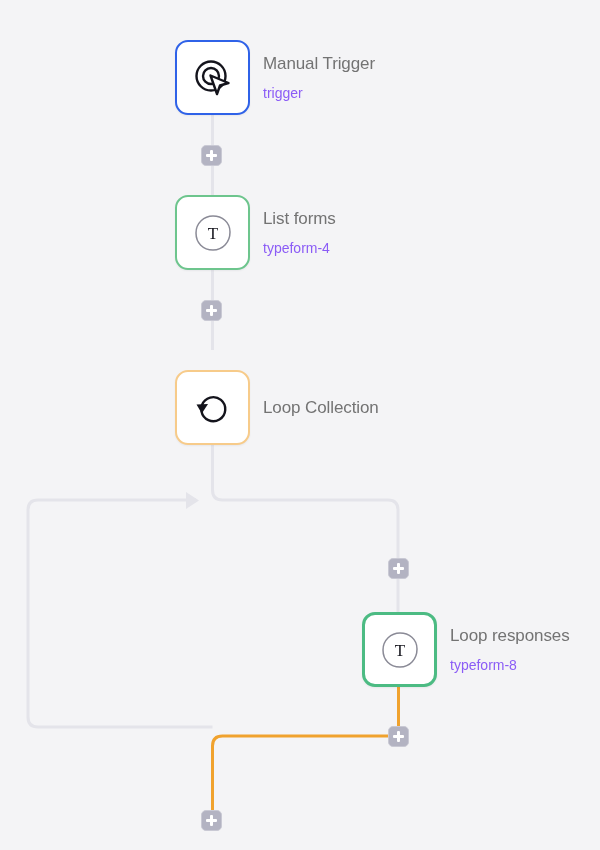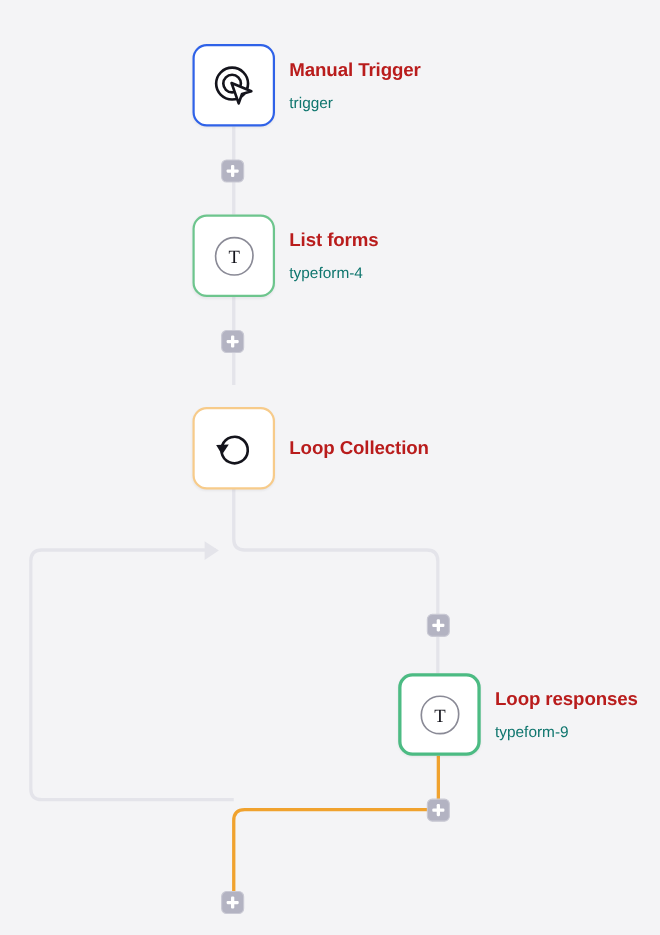--- a/index.html
+++ b/index.html
@@ -53,28 +53,28 @@
 
   .node-labels {
     margin-left: 13px;
     display: flex;
     flex-direction: column;
     justify-content: center;
     white-space: nowrap;
   }
   .node-title {
     font-size: 17px;
-    font-weight: bold;
-    color: #b91c1c;
+    font-weight: normal;
+    color: #737373;
     letter-spacing: -0.1px;
     line-height: 1.25;
   }
   .node-sub {
     font-size: 14px;
-    color: #0f766e;
+    color: #8b5cf6;
     margin-top: 11px;
     line-height: 1.25;
   }
   
   .plus-btn {
     position: absolute;
     width: 21px;
     height: 21px;
     box-sizing: border-box;
     border-radius: 5px;
@@ -161,21 +161,21 @@
 
   <div class="node" style="left:362px; top:612px;">
     <div class="node-box action-strong">
       <svg width="44" height="44" viewBox="0 0 44 44">
         <path d="M22,5 C31,5 39,11 39,21 C39,31 32,39 22,39 C12,39 5,32 5,22 C5,12 13,5 22,5 Z" fill="none" stroke="#8a8a96" stroke-width="1.5"></path>
         <text x="22" y="28" text-anchor="middle" font-family="'Liberation Serif', serif" font-size="17" fill="#14141c">T</text>
       </svg>
     </div>
     <div class="node-labels">
       <div class="node-title">Loop responses</div>
-      <div class="node-sub">typeform-9</div>
+      <div class="node-sub">typeform-8</div>
     </div>
   </div>
 
   <div class="plus-btn" style="left:201px; top:145px;">
     <span class="bar-h"></span>
     <span class="bar-v"></span>
   </div>
 
   <div class="plus-btn" style="left:201px; top:300px;">
     <span class="bar-h"></span>

